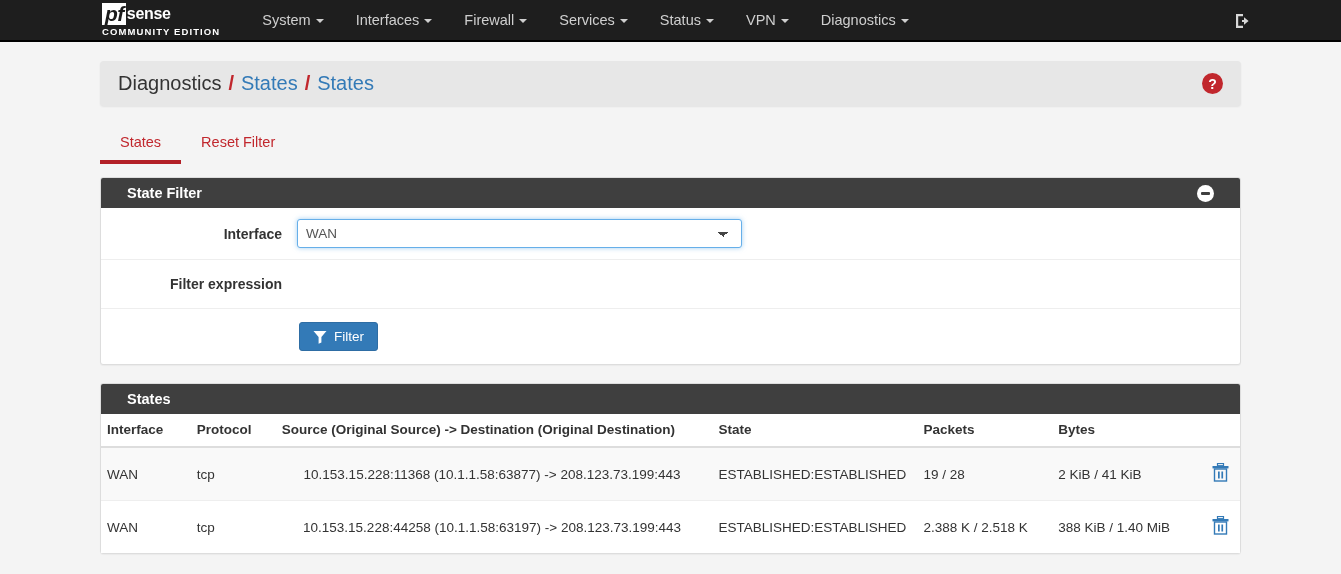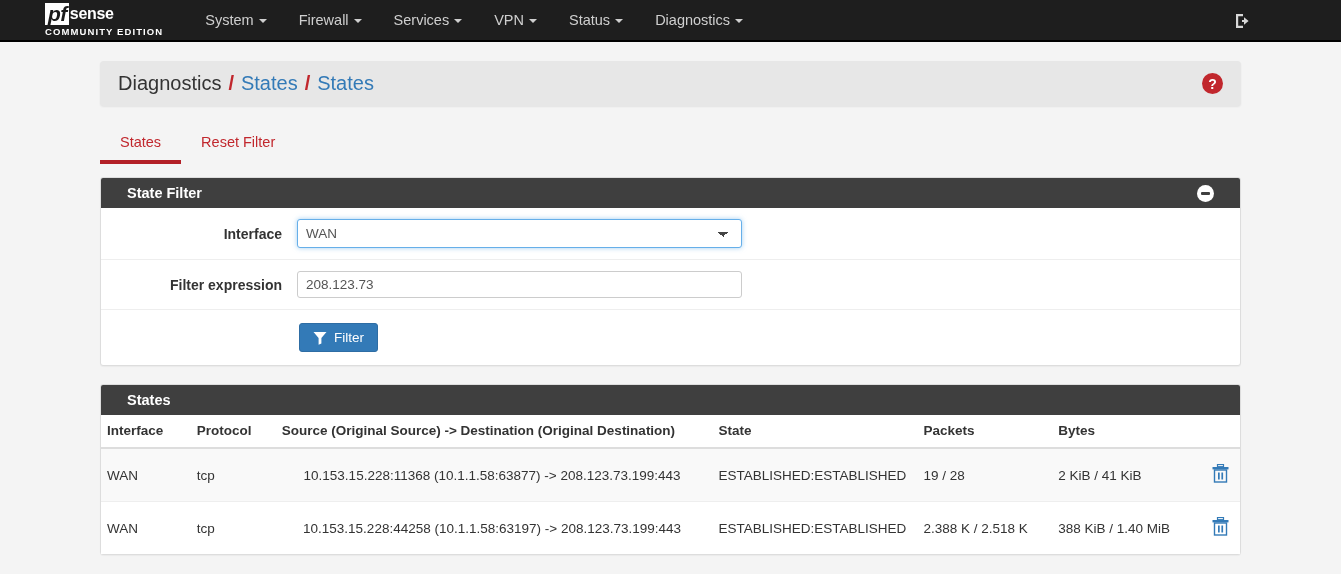--- a/index.html
+++ b/index.html
@@ -18,21 +18,21 @@
   .navbar {
     height: 42px;
     background: #1e1e1e;
     border-bottom: 2px solid #000;
     display: flex;
     align-items: center;
     padding: 0 0 0 0;
     position: relative;
   }
   .brand {
-    margin-left: 45px;
+    margin-left: 102px;
     margin-right: 26px;
     display: flex;
     flex-direction: column;
     justify-content: space-between;
     line-height: 1;
     user-select: none;
   }
   .brand-top {
     display: flex;
     align-items: center;
@@ -298,24 +298,25 @@
   <div class="brand">
     <div class="brand-top">
       <span class="brand-pf">pf</span>
         <span class="brand-sense">sense</span>
     </div>
     <div class="brand-sub">COMMUNITY EDITION</div>
   </div>
 
   <div class="nav-items">
     <div class="nav-item"><span>System</span><i class="caret"></i></div>
+    <div class="nav-item"><span>Interfaces</span><i class="caret"></i></div>
     <div class="nav-item"><span>Firewall</span><i class="caret"></i></div>
     <div class="nav-item"><span>Services</span><i class="caret"></i></div>
+    <div class="nav-item"><span>Status</span><i class="caret"></i></div>
     <div class="nav-item"><span>VPN</span><i class="caret"></i></div>
-    <div class="nav-item"><span>Status</span><i class="caret"></i></div>
     <div class="nav-item"><span>Diagnostics</span><i class="caret"></i></div>
   </div>
 
   <div class="nav-right">
     <svg class="logout-icon" width="20" height="20" viewBox="0 0 20 20">
       <path d="M3 3 h7 v2.2 H5.2 v9.6 H10 V17 H3 Z" fill="#d8d8d8"></path>
       <path d="M11 6.2 L15.6 10 L11 13.8 Z" fill="#d8d8d8"></path>
       <rect x="9" y="9" width="5" height="2" fill="#d8d8d8"></rect>
     </svg>
   </div>
@@ -352,23 +353,20 @@
         <div class="form-label">Interface</div>
         <div class="form-control-wrap">
           <select class="form-control">
             <option>WAN</option>
           </select>
         </div>
       </div>
 
       <div class="form-row">
         <div class="form-label">Filter expression</div>
-        <div class="form-control-wrap">
-          <input class="form-control" type="text" value="208.123.73" style="">
-        </div>
       </div>
 
       <div class="filter-row">
         <div class="spacer"></div>
         <button class="btn-filter">
           <svg width="14" height="14" viewBox="0 0 14 14">
             <path d="M0.5 1 H13.5 L8.4 7.1 V12.6 L5.6 13.8 V7.1 Z" fill="#ffffff"></path>
           </svg>
           <span>Filter</span>
         </button>

